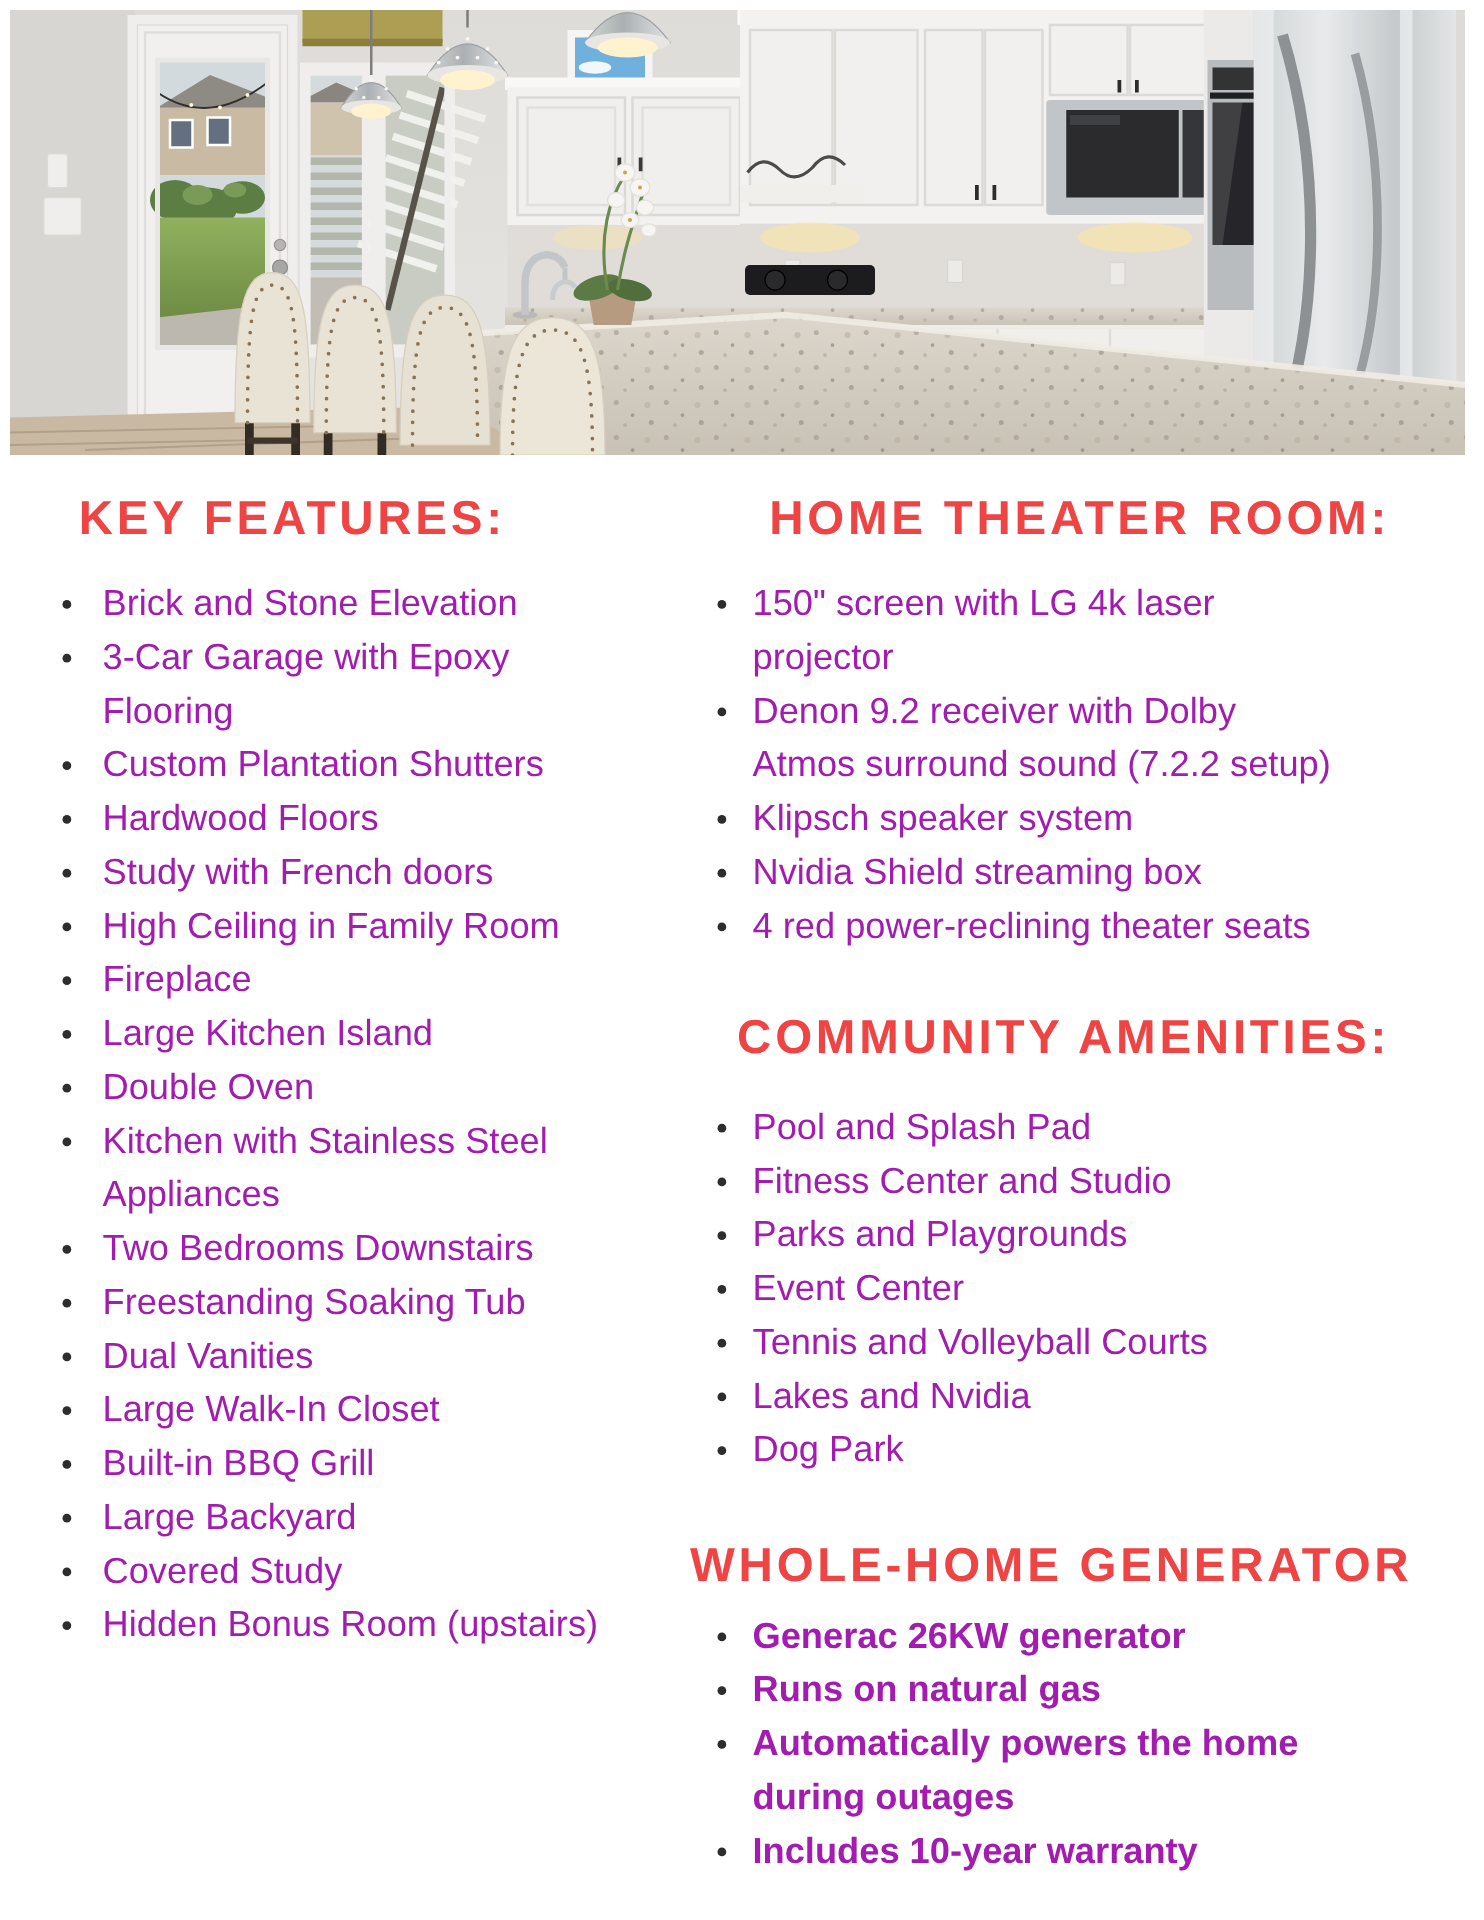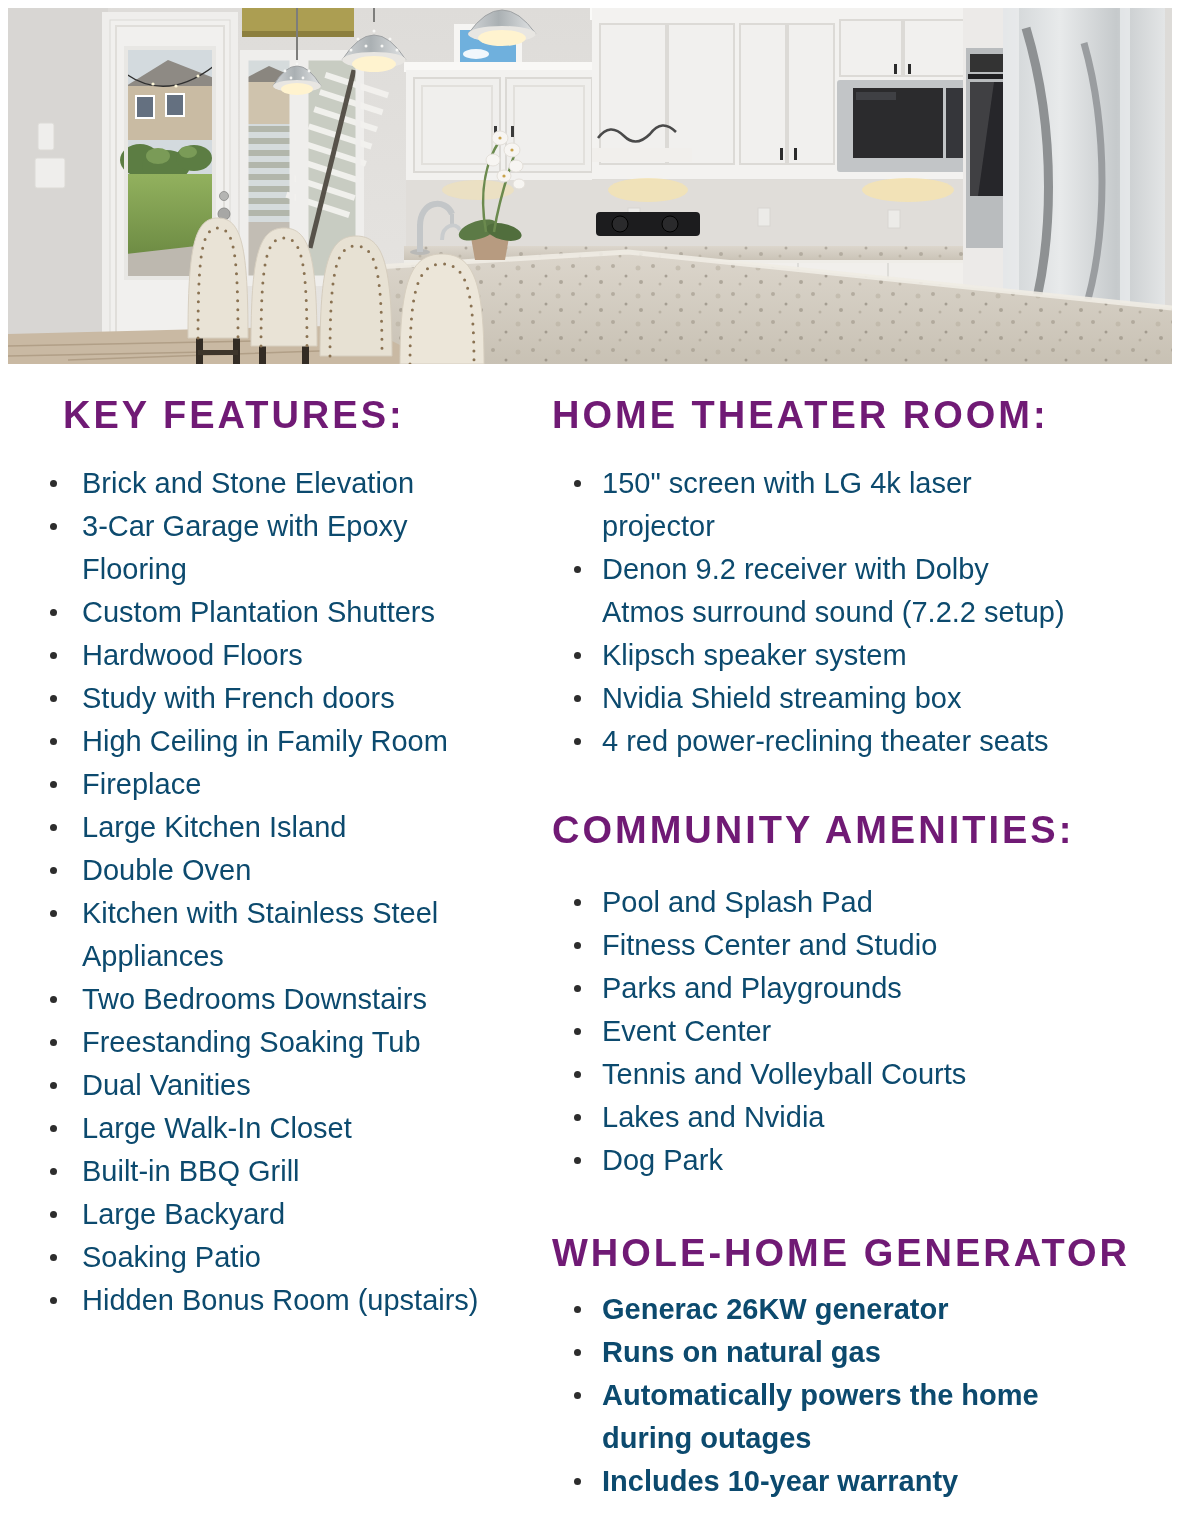--- a/index.html
+++ b/index.html
@@ -24,34 +24,34 @@
   .col { position: absolute; top: 392px; }
   .col-left  { left: 49px;  width: 500px; }
   .col-right { left: 552px; width: 560px; }
 
   h2.sec-title {
     margin: 0;
     font-size: 38px;
     line-height: 46px;
     font-weight: 700;
     letter-spacing: 3px;
-    color: #701a75;
+    color: #ef4444;
     white-space: nowrap;
   }
   .col-left h2.sec-title { margin-left: 14px; }
-  .col-right h2.sec-title { text-align: left; }
+  .col-right h2.sec-title { text-align: right; }
 
   ul.blist {
     list-style: none;
     margin: 0;
     padding: 0;
     font-size: 29px;
     line-height: 43px;
     font-weight: 400;
-    color: #0c4a6e;
+    color: #a21caf;
   }
   ul.blist li { position: relative; }
   ul.blist li::before {
     content: "";
     position: absolute;
     top: 18px;
     width: 7px; height: 7px;
     border-radius: 50%;
     background: #2d2d2d;
   }
@@ -389,21 +389,21 @@
       <li>Fireplace</li>
       <li>Large Kitchen Island</li>
       <li>Double Oven</li>
       <li>Kitchen with Stainless Steel Appliances</li>
       <li>Two Bedrooms Downstairs</li>
       <li>Freestanding Soaking Tub</li>
       <li>Dual Vanities</li>
       <li>Large Walk-In Closet</li>
       <li>Built-in BBQ Grill</li>
       <li>Large Backyard</li>
-      <li>Soaking Patio</li>
+      <li>Covered Study</li>
       <li>Hidden Bonus Room (upstairs)</li>
     </ul>
   </section>
 
   <div class="col col-right">
 
     <section class="sec-theater">
       <h2 class="sec-title">HOME THEATER ROOM:</h2>
       <ul class="blist">
         <li>150" screen with LG 4k laser projector</li>

